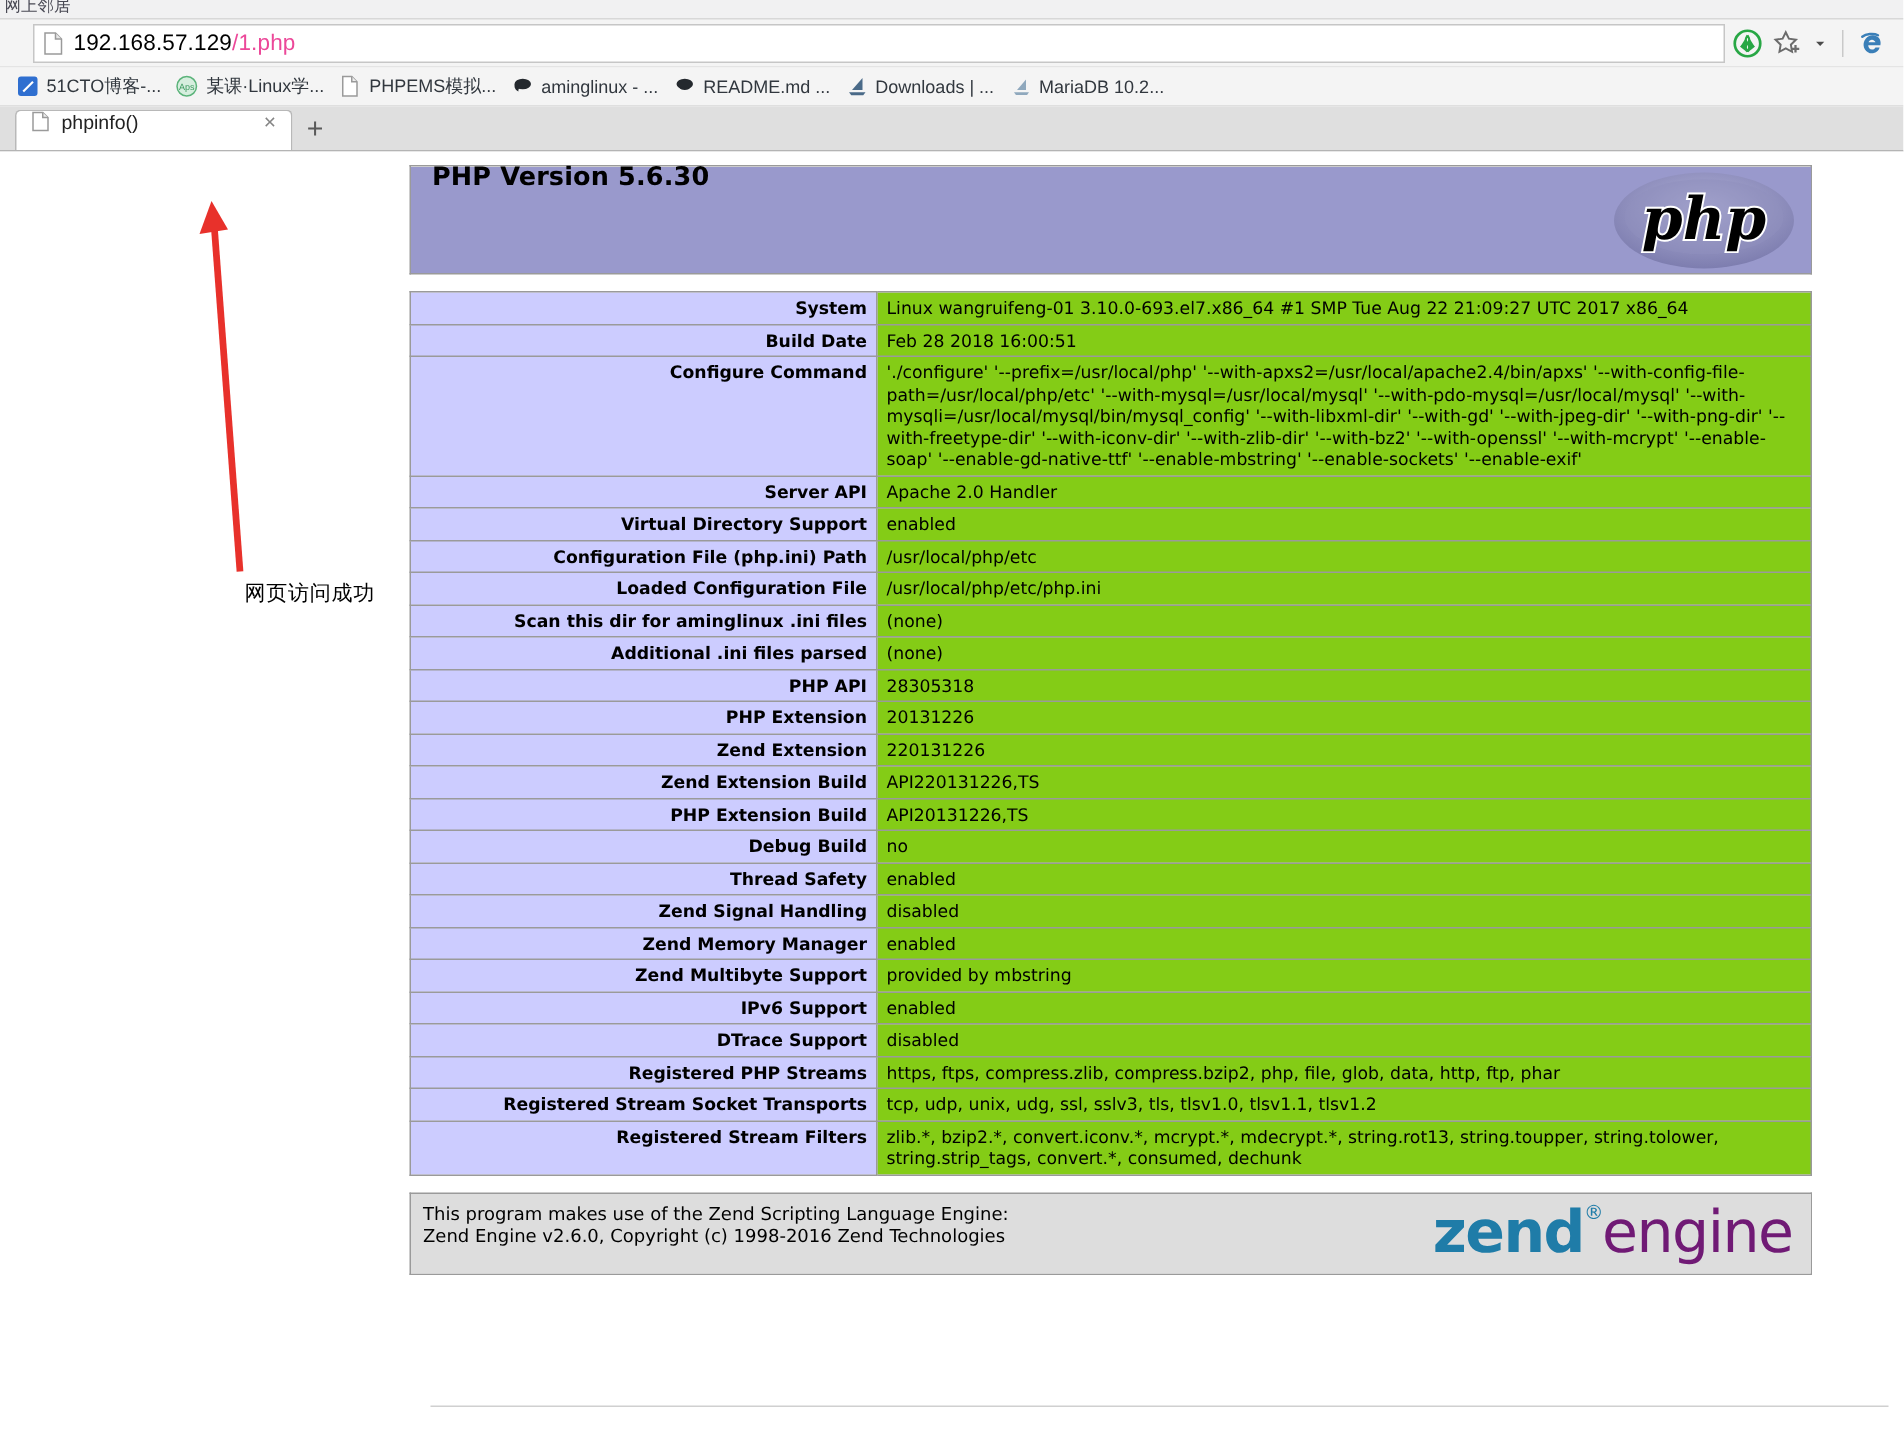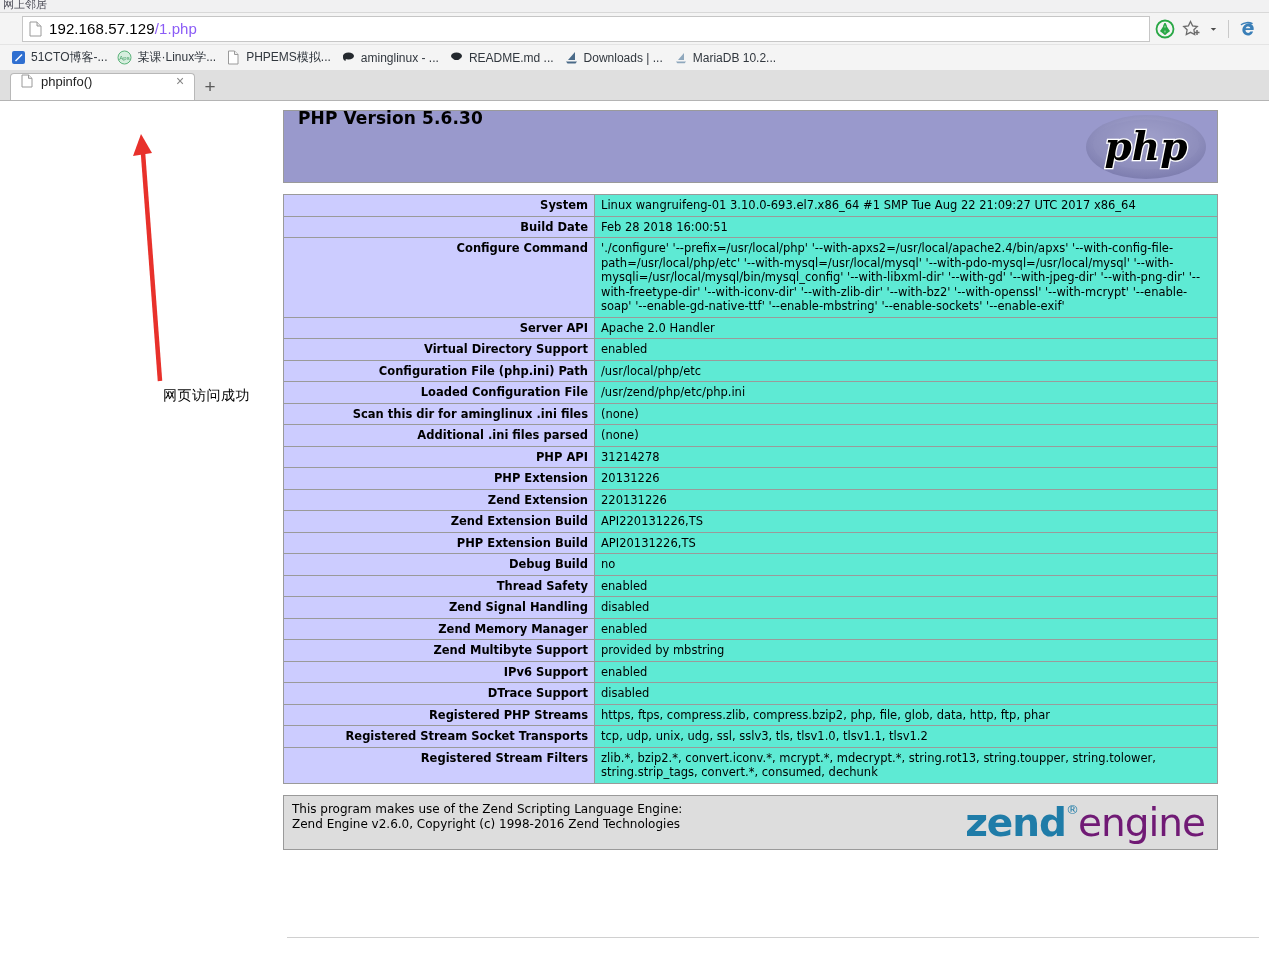--- a/index.html
+++ b/index.html
@@ -58,21 +58,21 @@
     margin-right: 7px;
     position: relative;
   }
   .page-icon svg { display: block; }
   .url-text {
     font-size: 15px;
     color: #000000;
     white-space: nowrap;
     letter-spacing: 0.1px;
   }
-  .url-text .url-path { color: #8b5cf6; }
+  .url-text .url-path { color: #ec4899; }
   .toolbar-icons {
     display: flex;
     align-items: center;
     flex: 0 0 auto;
     gap: 5px;
     padding-right: 6px;
   }
   .tb-icon { width: 22px; height: 22px; display:block; }
   .tb-sep {
     width: 1px; height: 18px;
@@ -148,21 +148,21 @@
   
   .viewport {
     position: relative;
     height: 852px;
     background: #ffffff;
     overflow: hidden;
   }
 
   .phpinfo {
     position: absolute;
-    left: 283px;
+    left: 273px;
     top: 9px;
     width: 935px;
     font-family: "DejaVu Sans", "Liberation Sans", sans-serif;
   }
 
   .pi-table {
     border-collapse: collapse;
     width: 935px;
     table-layout: fixed;
   }
@@ -200,21 +200,21 @@
 
   
   .row-key {
     width: 311px;
     background: #ccccff;
     color: #000000;
     font-weight: bold;
     text-align: right;
   }
   .row-val {
-    background: #5eead4;
+    background: #84cc16;
     color: #000000;
     word-wrap: break-word;
   }
 
   
   .credit-table { margin-top: 11px; }
   .credit-td {
     background: #dddddd;
     height: 54px;
     vertical-align: middle;
@@ -438,33 +438,33 @@
         <tr>
             <td class="row-key">Virtual Directory Support</td>
             <td class="row-val">enabled</td>
           </tr>
         <tr>
             <td class="row-key">Configuration File (php.ini) Path</td>
             <td class="row-val">/usr/local/php/etc</td>
           </tr>
         <tr>
             <td class="row-key">Loaded Configuration File</td>
-            <td class="row-val">/usr/zend/php/etc/php.ini</td>
+            <td class="row-val">/usr/local/php/etc/php.ini</td>
           </tr>
         <tr>
             <td class="row-key">Scan this dir for aminglinux .ini files</td>
             <td class="row-val">(none)</td>
           </tr>
         <tr>
             <td class="row-key">Additional .ini files parsed</td>
             <td class="row-val">(none)</td>
           </tr>
         <tr>
             <td class="row-key">PHP API</td>
-            <td class="row-val">31214278</td>
+            <td class="row-val">28305318</td>
           </tr>
         <tr>
             <td class="row-key">PHP Extension</td>
             <td class="row-val">20131226</td>
           </tr>
         <tr>
             <td class="row-key">Zend Extension</td>
             <td class="row-val">220131226</td>
           </tr>
         <tr>

